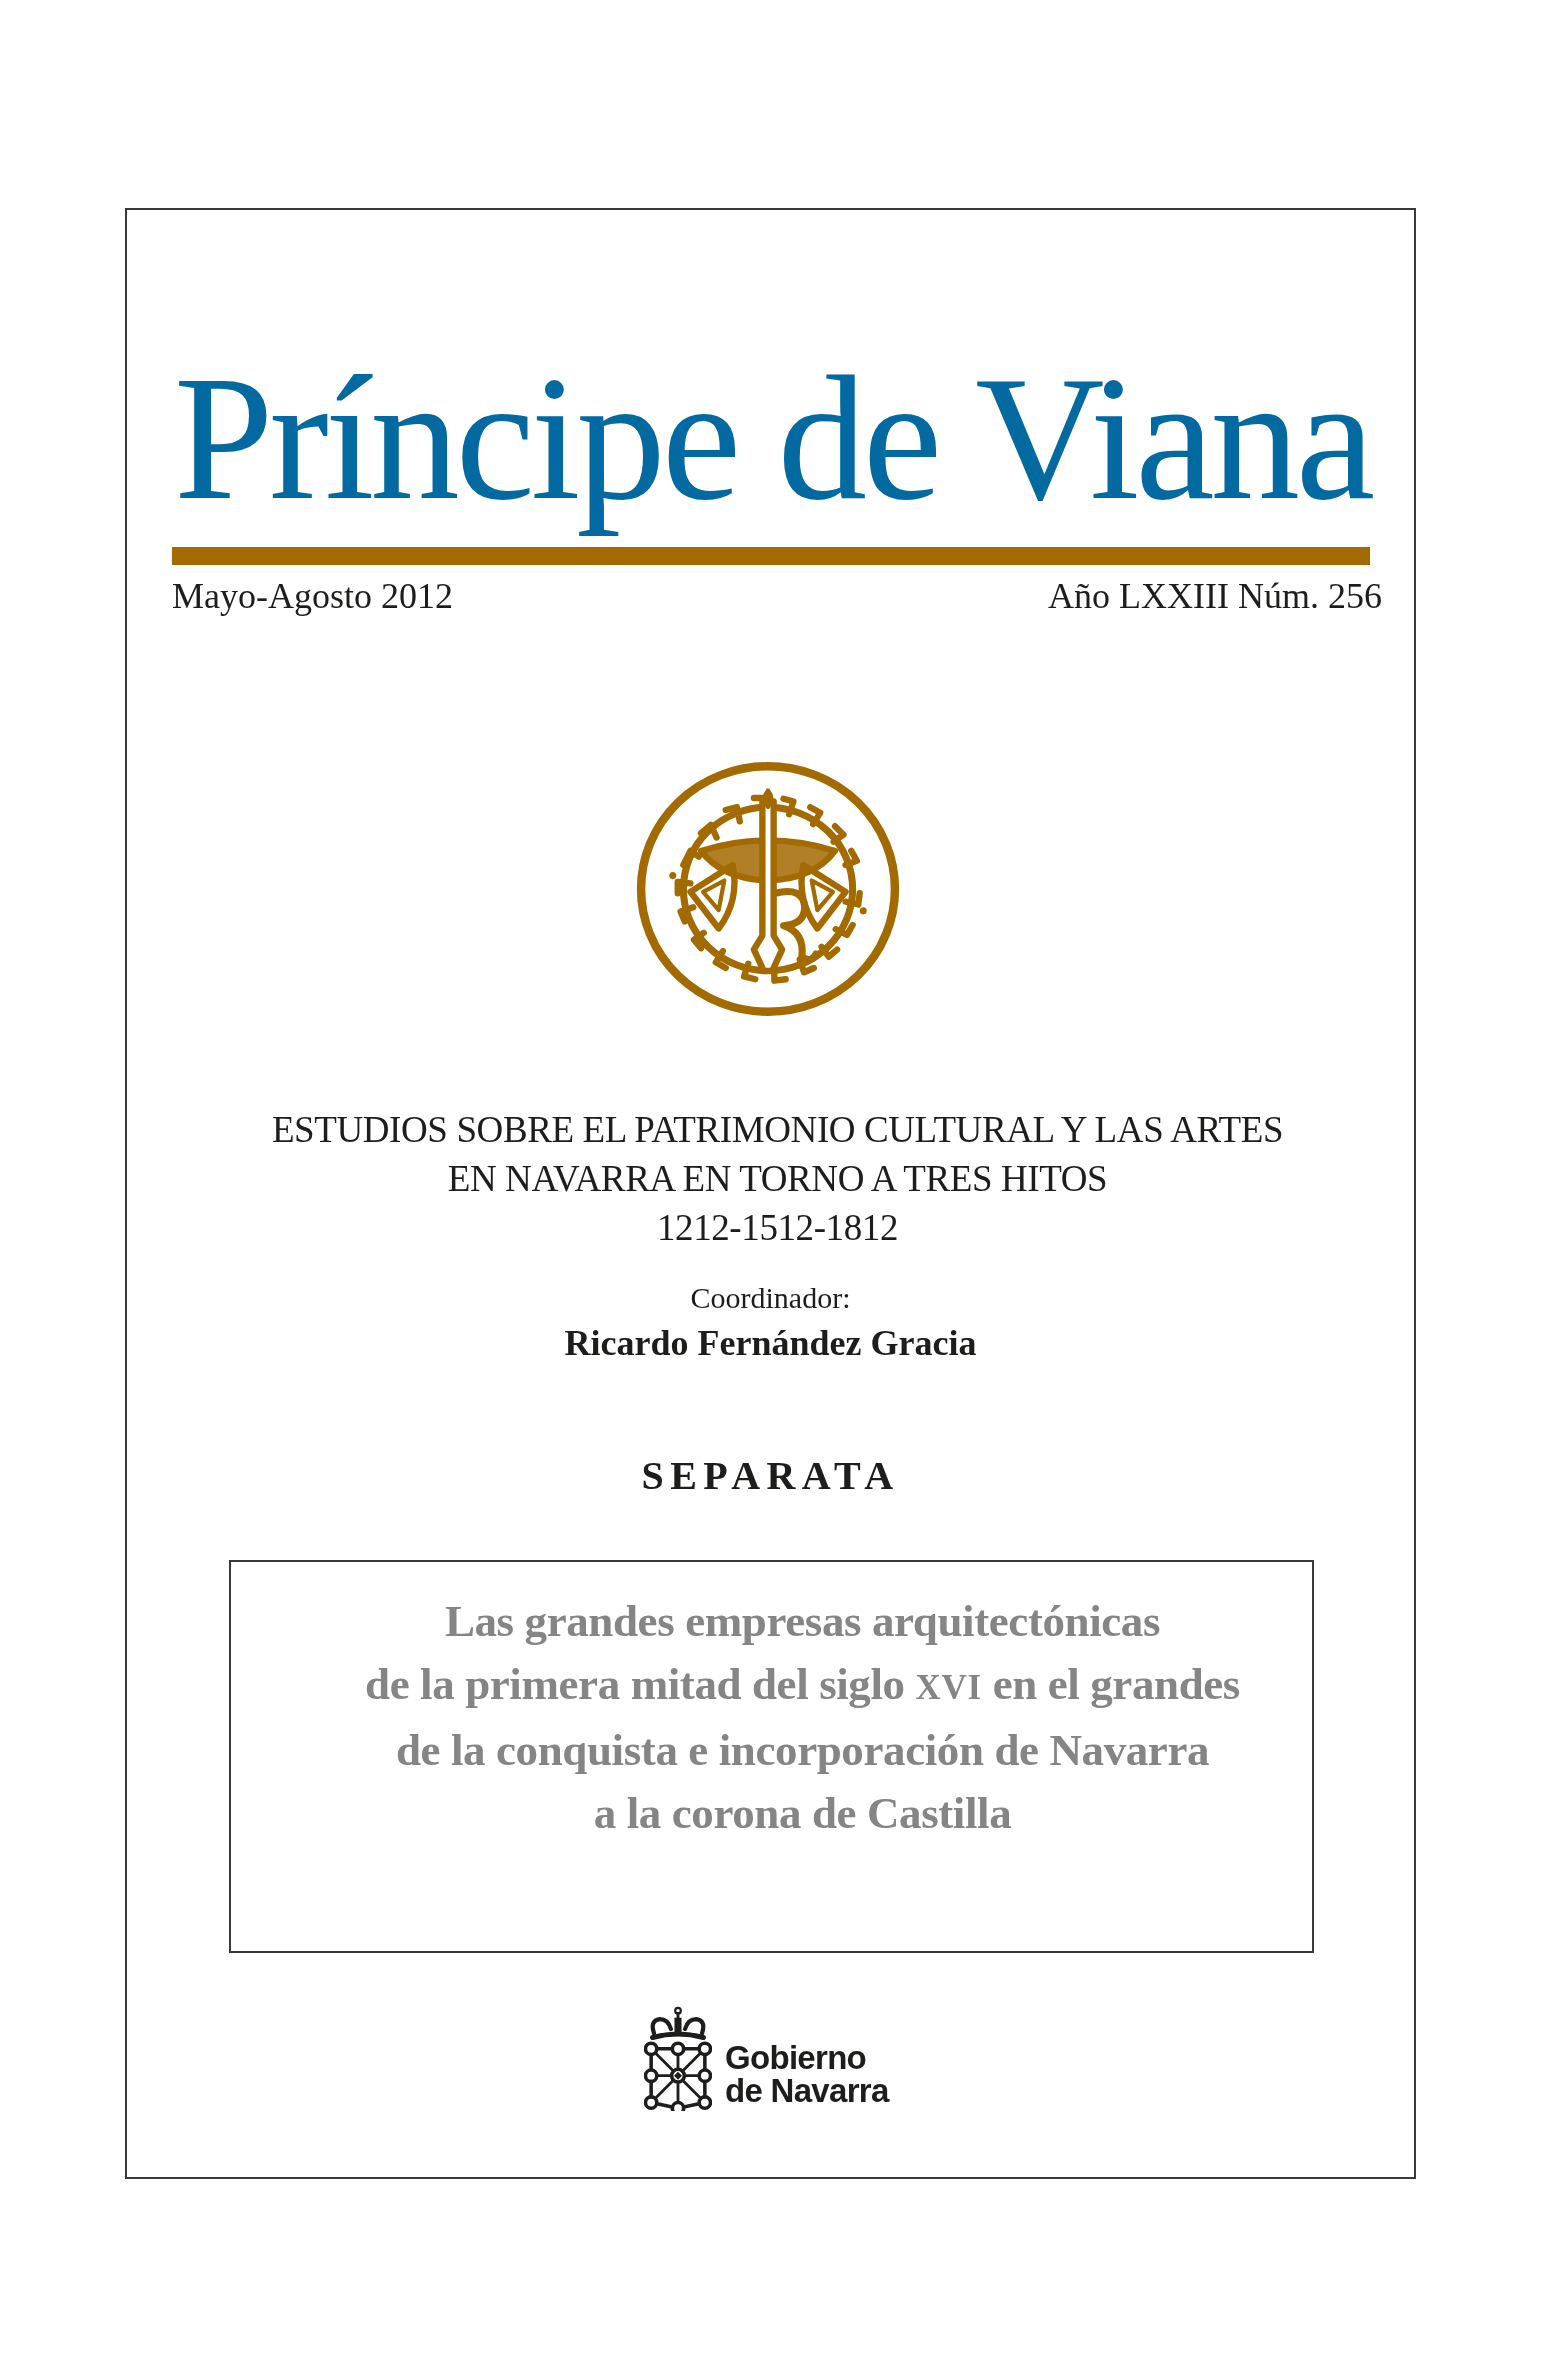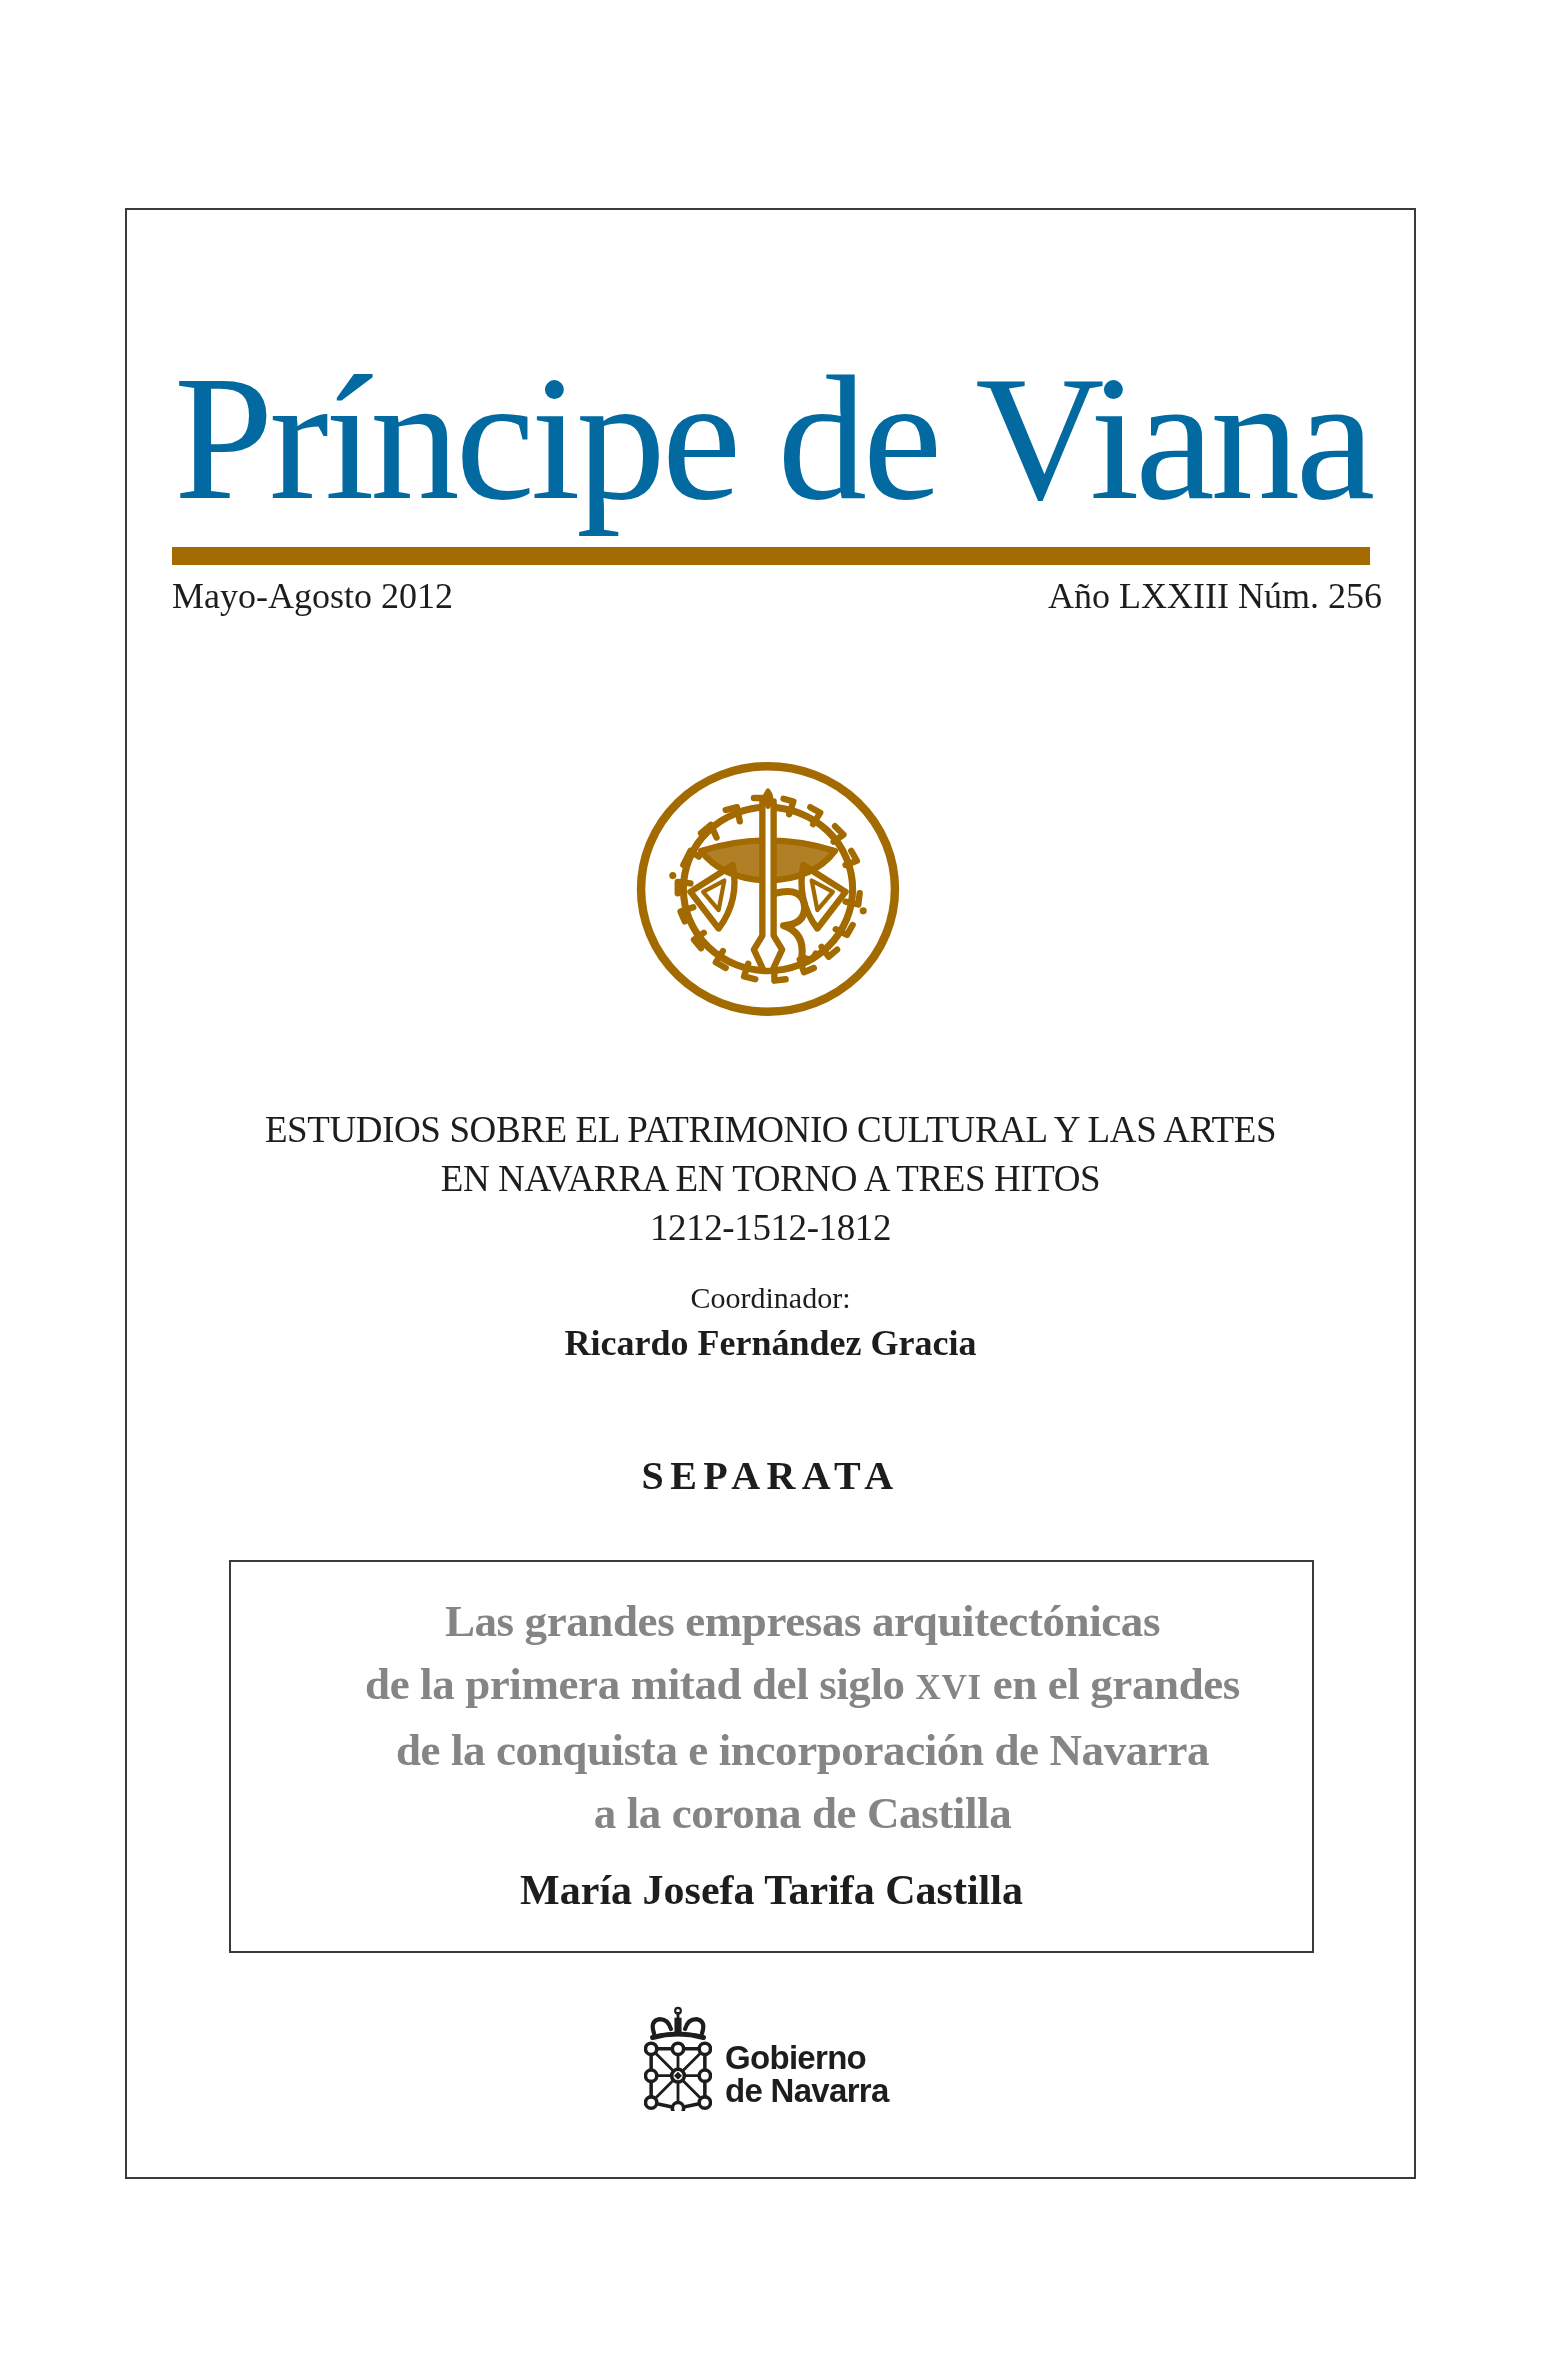--- a/index.html
+++ b/index.html
@@ -80,21 +80,21 @@
       <path d="M80 188 L140 150 Q150 200 120 240 Z" stroke-width="9"></path>
       <path d="M98 188 L128 172 L120 214 Z" stroke-width="6"></path>
       <path d="M300 188 L240 150 Q230 200 260 240 Z" stroke-width="9"></path>
       <path d="M282 188 L252 172 L260 214 Z" stroke-width="6"></path>
       <circle cx="55" cy="165" r="5" fill="#A36A00" stroke="none"></circle>
       <circle cx="325" cy="215" r="5" fill="#A36A00" stroke="none"></circle>
     </g>
   </svg>
 </div>
 
-<div class="heading" style="top:1105px;">
+<div class="heading" style="top:1105px;padding-left:7px;">
   <div class="h-line">ESTUDIOS SOBRE EL PATRIMONIO CULTURAL Y LAS ARTES</div>
   <div class="h-line">EN NAVARRA EN TORNO A TRES HITOS</div>
   <div class="h-line">1212-1512-1812</div>
 </div>
 
 <div class="heading" style="top:1280px;">
   <div class="coord-label">Coordinador:</div>
 </div>
 <div class="heading" style="top:1322px;">
   <div class="coord-name">Ricardo Fernández Gracia</div>
@@ -104,21 +104,20 @@
   <div class="separata">SEPARATA</div>
 </div>
 
 <div class="box">
   <div class="box-title">
     <div>Las grandes empresas arquitectónicas</div>
     <div><span>de la primera mitad del siglo</span> <span class="sc">XVI</span> <span>en el grandes</span></div>
     <div>de la conquista e incorporación de Navarra</div>
     <div>a la corona de Castilla</div>
   </div>
-  <div class="box-author">María Josefa Tarifa Castilla</div>
 </div>
 
 <div class="logo">
   <div class="logo-emblem">
     <svg width="68" height="106" viewBox="0 0 96 150" xmlns="http://www.w3.org/2000/svg">
       <g fill="none" stroke="#1d1d1b" stroke-width="6" stroke-linecap="round">
 
         <circle cx="48" cy="8" r="4" stroke-width="3"></circle>
         <path d="M48 12 L48 18" stroke-width="4"></path>
         <path d="M14 40 Q8 22 22 20 Q34 20 38 34"></path>

